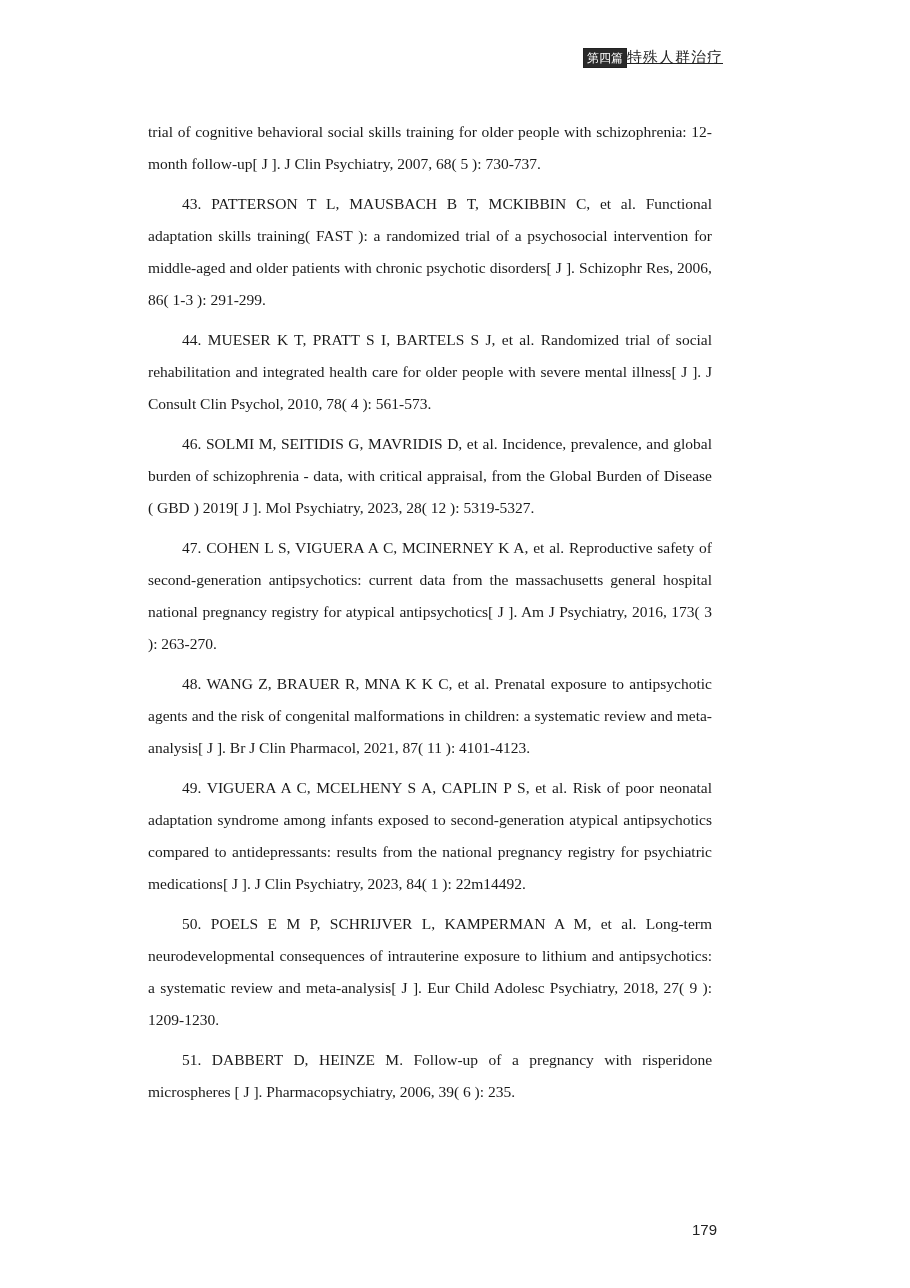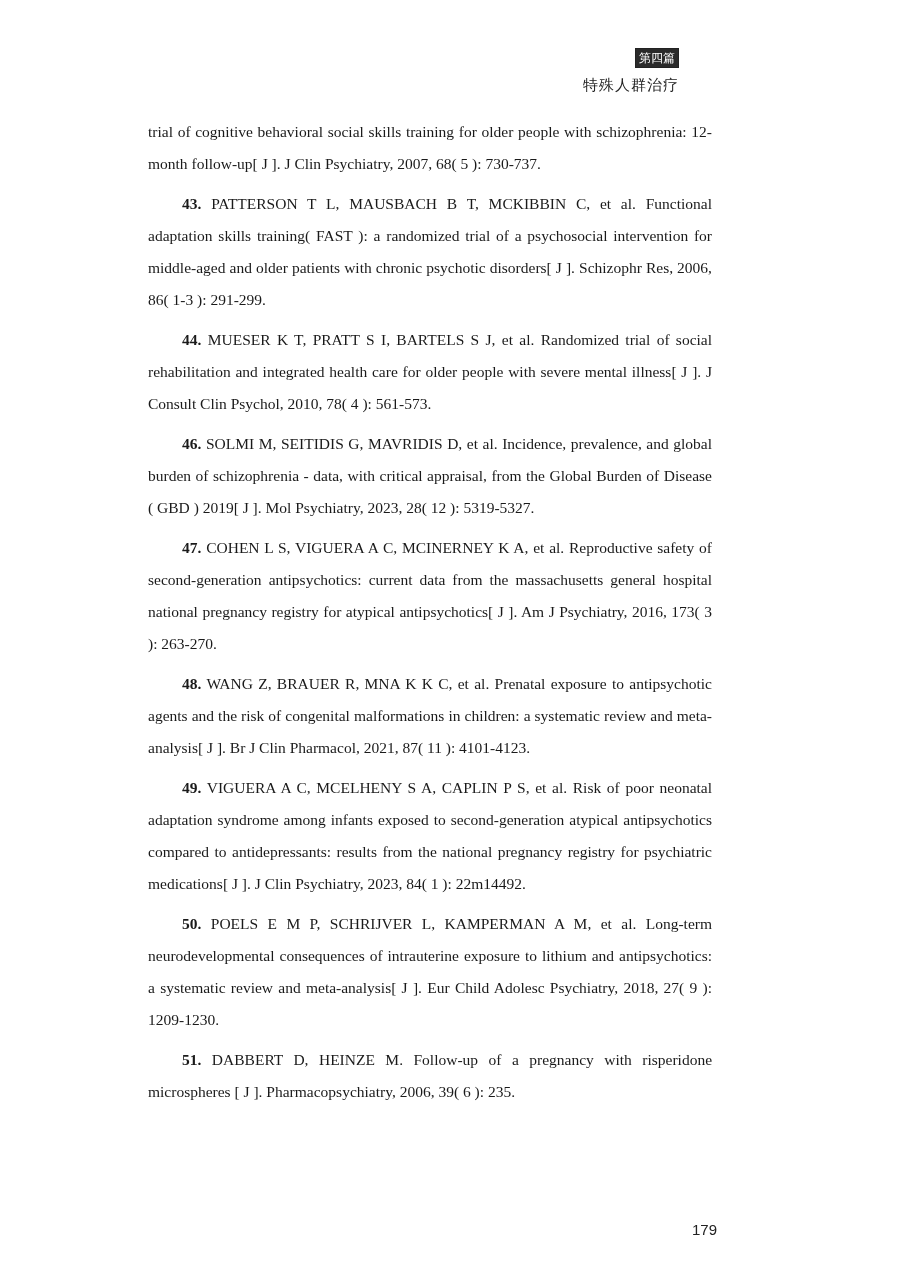--- a/index.html
+++ b/index.html
@@ -2,38 +2,38 @@
 <html><head>
 <meta charset="utf-8">
 <style>
   html, body { margin:0; padding:0; }
   body {
     width:910px; height:1288px; background:#ffffff; position:relative; overflow:hidden;
     font-family:"Liberation Serif", "DejaVu Serif", serif; color:#1a1a1a;
   }
   .header {
     position:absolute; top:48px; left:583px; height:22px;
-    display:flex; align-items:flex-end; gap:8px;flex-direction:column;
+    display:flex; align-items:flex-start; gap:0;
   }
   .chapter-badge {
     display:inline-block; background:#2a2a2a; color:#fff; font-size:12px;
     padding:1px 3px; letter-spacing:0px; border:1px solid #222; line-height:16px;
     font-family:"DejaVu Sans", sans-serif;
   }
   .chapter-title {
-    font-family:"DejaVu Sans", sans-serif; font-size:15px; color:#222; letter-spacing:1px;
+    font-family:"DejaVu Sans", sans-serif; font-size:15px; color:#222; letter-spacing:1px;text-decoration:underline;
   }
   .content {
     position:absolute; top:108px; left:140px; width:580px;
     font-size:15.5px; line-height:32px; text-align:justify;
   }
   .ref { margin:8px; }
   .ref.cont { text-indent:0; }
   .ref.entry { text-indent:34px; }
-  .ref .num { font-weight:bold; }
+  .ref .num { font-weight:normal; }
   .ref .authors { }
   .page-number {
     position:absolute; top:1221px; left:692px; font-size:15px;
     font-family:Liberation Sans, sans-serif; color:#222;
   }
 </style>
 </head>
 <body>
 
 <div class="header">

